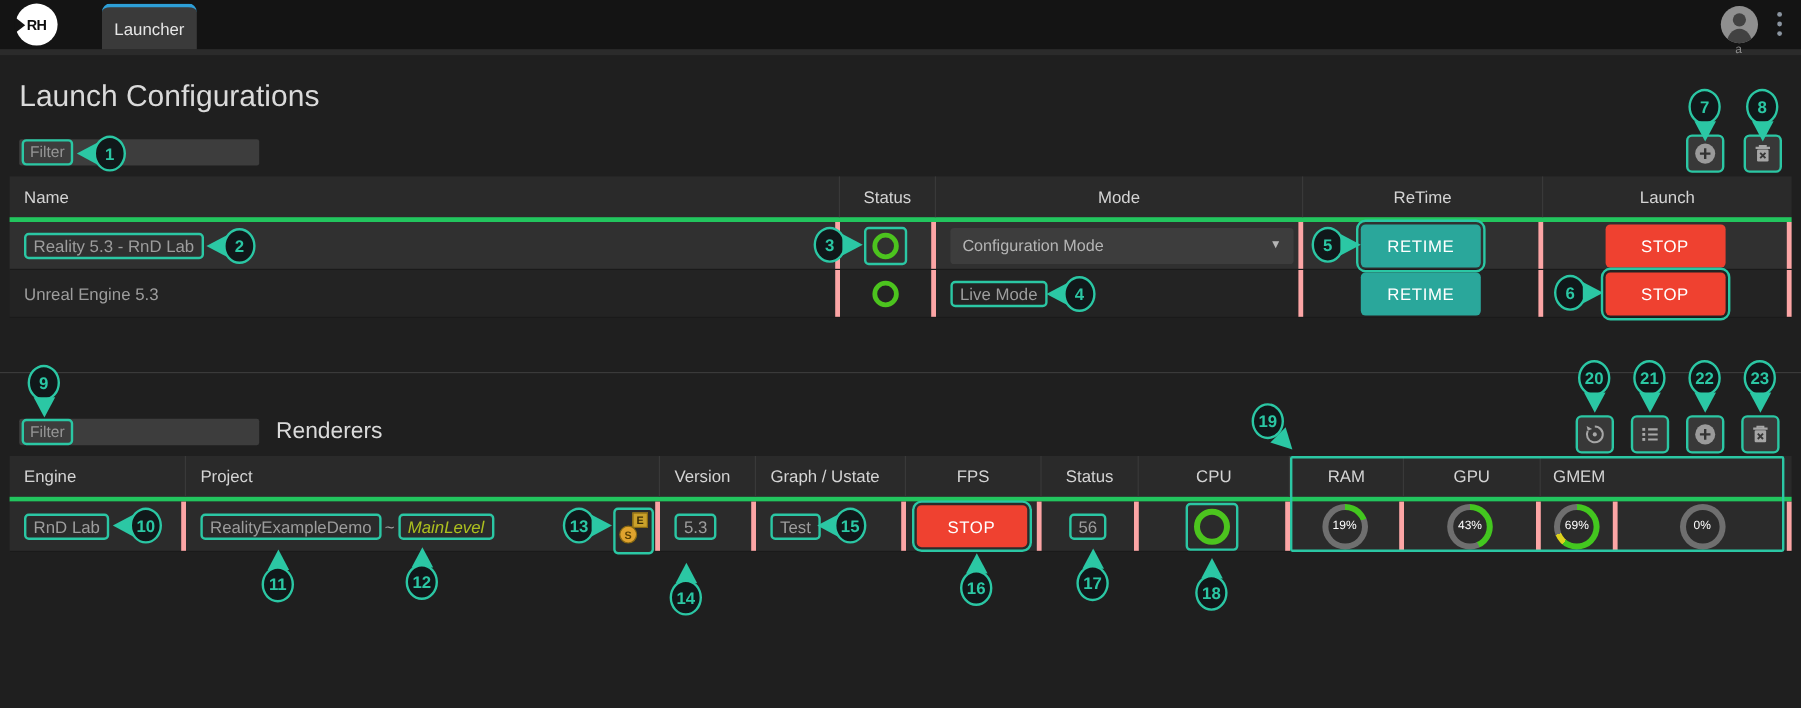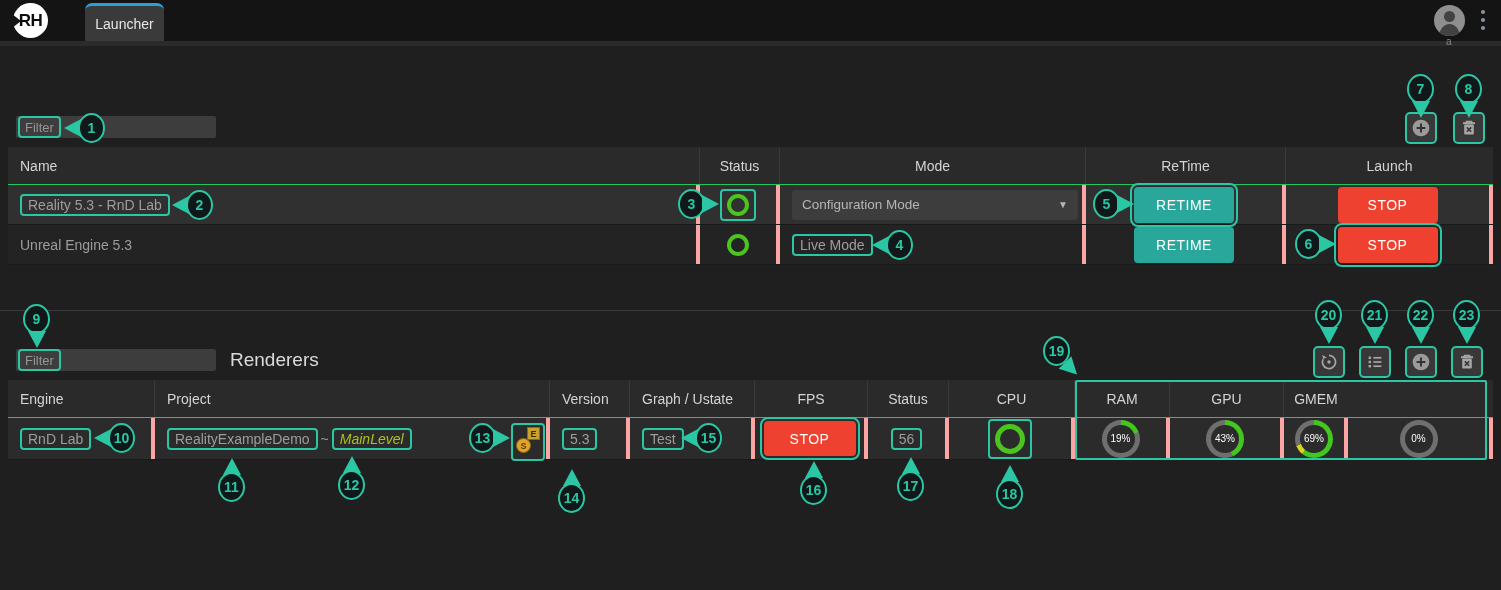--- a/index.html
+++ b/index.html
@@ -3,21 +3,21 @@
 <meta charset="utf-8">
 <style>
   html,body{margin:0;padding:0;background:#181818;}
   *{box-sizing:border-box;font-family:"Liberation Sans","DejaVu Sans",sans-serif;}
   #stage{position:relative;width:1501px;height:590px;background:#1f1f1f;overflow:hidden;}
 
   
   .topbar{position:absolute;left:0;top:0;width:100%;height:41px;background:#141414;}
   .topbar-strip{position:absolute;left:0;top:41px;width:100%;height:5px;background:#2b2b2b;}
   .logo{position:absolute;left:13px;top:3px;width:35px;height:35px;background:#fff;border-radius:50%;
-        display:flex;align-items:center;justify-content:center;color:#0d0d0d;font-weight:bold;font-size:17px;letter-spacing:-.5px;}
+        display:flex;align-items:center;justify-content:center;color:#0d0d0d;font-weight:bold;font-size:12px;letter-spacing:-.5px;}
   .logo::before{content:"";position:absolute;left:-1px;top:50%;transform:translateY(-50%);
         border-left:9px solid #141414;border-top:7px solid transparent;border-bottom:7px solid transparent;}
   .tab{position:absolute;left:60px;top:3px;width:79px;height:38px;background:#3a3a3a;border-top:3px solid #2d9fd8;
        border-radius:7px 7px 0 0;display:flex;align-items:center;justify-content:center;color:#e6e6e6;font-size:14px;margin-left:25px;}
   .avatar{position:absolute;left:1434px;top:5px;width:31px;height:31px;border-radius:50%;background:#8f8f8f;overflow:hidden;}
   .avatar .head{width:11px;height:11px;background:#424242;border-radius:50%;margin:6px auto 0;}
   .avatar .shoulders{width:21px;height:13px;background:#424242;border-radius:50% 50% 0 0/100% 100% 0 0;margin:2px auto 0;}
   .avatar-letter{position:absolute;left:1446px;top:36px;color:#8a8a8a;font-size:10px;}
   .dots{position:absolute;left:1481px;top:10px;display:flex;flex-direction:column;gap:4px;}
   .dots span{width:4px;height:4px;border-radius:50%;background:#8b95a1;}
@@ -37,21 +37,21 @@
   
   .tbl{position:absolute;left:8px;width:1485px;}
   .trow{display:grid;}
   .t1{grid-template-columns:692px 80px 306px 200px 207px;}
   .t2{grid-template-columns:147px 395px 80px 125px 113px 81px 126px 95px 114px 64px 145px;}
   .cell{display:flex;align-items:center;justify-content:center;border-right:1px solid #393939;
         color:#9d9d9d;font-size:14px;position:relative;}
   .cell:last-child{border-right:none;}
   .cell.left{justify-content:flex-start;padding-left:12px;}
   .hdr .cell{color:#d4d4d4;}
-  .hdr{background:#2a2a2a;height:38px;border-bottom:1px solid #22c55e;}
+  .hdr{background:#2a2a2a;height:38px;border-bottom:4px solid #22c55e;}
   .row{height:40px;border-bottom:1px solid #1a1a1a;}
   .row .cell{border-right:4px solid #fca5a5;}
   .row1{background:#303030;}
   .row2{background:#232323;}
   .rowR{background:#2b2b2b;height:42px;}
 
   .ring{width:22px;height:22px;border:4px solid #4cc41e;border-radius:50%;}
   .ring-box{display:inline-flex;align-items:center;justify-content:center;border:2px solid #2bc7a4;border-radius:4px;padding:3px 5px;}
   .big-ring{width:30px;height:30px;border:5px solid #4cc41e;border-radius:50%;}
 
@@ -110,20 +110,21 @@
       <div class="head"></div>
       <div class="shoulders"></div>
     </div>
   <div class="avatar-letter">a</div>
   <div class="dots">
       <span></span>
       <span></span>
       <span></span>
     </div>
 
+  <div class="page-title">Launch Configurations</div>
 
   <div class="filter" style="left:16px;top:116px;">
     <span class="hl" style="padding:0 5px;"><span class="ph">Filter</span></span>
   </div>
 
   <div class="toolbtn" style="left:1405px;top:112px;">
     <svg width="22" height="22" viewBox="0 0 20 20">
       <circle cx="10" cy="10" r="7.6" fill="#9a9a9a"></circle>
         <path d="M10 6v8M6 10h8" stroke="#333" stroke-width="1.8"></path>
     </svg>

